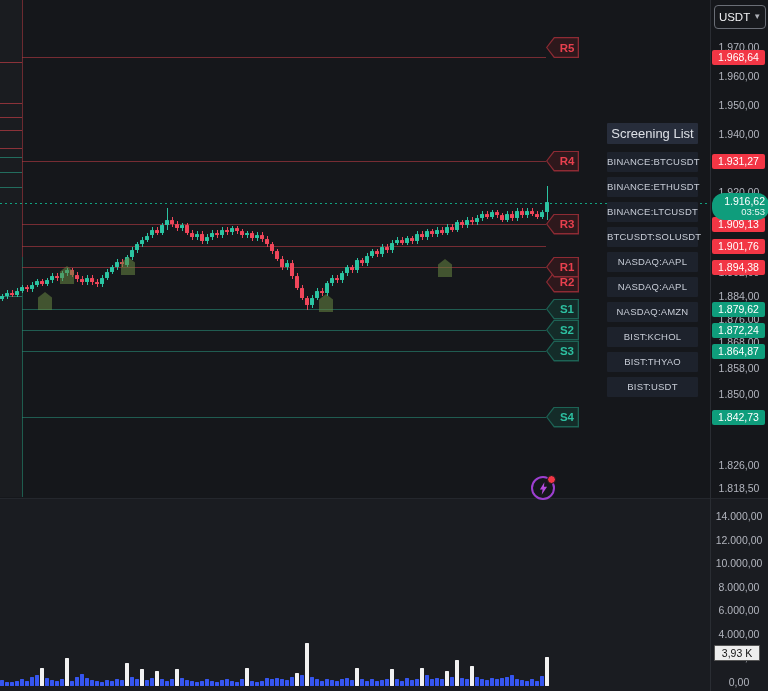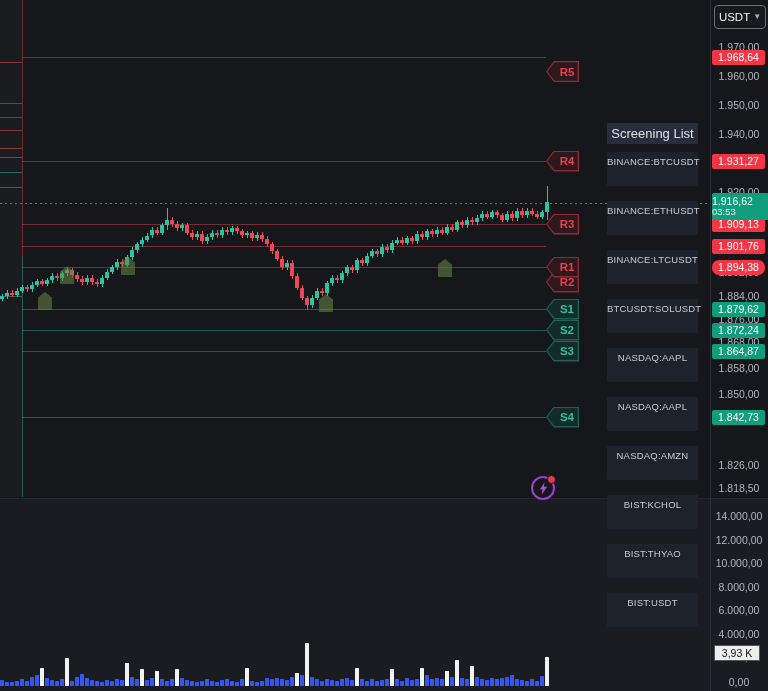--- a/index.html
+++ b/index.html
@@ -11,21 +11,21 @@
   .left-col{position:absolute;left:0;top:0;width:22px;height:497px;background:rgba(255,255,255,0.025);}
 
   .layer{position:absolute;left:0;top:0;width:710px;height:691px;}
   .axis{position:absolute;left:710px;top:0;width:58px;height:691px;}
 
   .tick{position:absolute;left:0;width:100%;text-align:center;font-size:10.5px;color:#b2b5be;}
   .badge{position:absolute;left:2px;width:53px;height:15px;line-height:15px;text-align:center;
          border-radius:2px;font-size:10.5px;color:#fff;}
   .badge.red{background:#f23645;}
   .badge.green{background:#0f9d7c;}
-  .cur-badge{position:absolute;left:2px;width:53px;text-align:left;border-radius:2px;
+  .cur-badge{position:absolute;left:2px;width:53px;text-align:right;border-radius:12px;
              background:#0f9d7c;color:#fff;padding:2px 4px 3px 0;}
   .cur-badge .p{font-size:10.5px;line-height:12px;}
   .cur-badge .cd{font-size:9.5px;line-height:10px;opacityївати:.9;opacity:.9;}
   .vol-badge{position:absolute;left:4px;width:44px;height:14px;line-height:14px;text-align:center;
              background:#ededed;color:#131313;font-size:10.5px;border:1px solid #555;border-radius:1px;}
 
   .level-line{position:absolute;height:1px;left:22px;width:524px;}
   .level-line.r{background:rgba(178,58,66,0.62);}
   .level-line.s{background:rgba(38,136,115,0.62);}
   .prev-line{position:absolute;height:1px;left:0;width:22px;}
@@ -47,22 +47,22 @@
 
   .candle-w{position:absolute;width:1px;}
   .candle-b{position:absolute;width:4px;border-radius:0.5px;}
   .marker{position:absolute;width:14px;height:18px;background:rgba(104,134,66,0.55);
           clip-path:polygon(50% 0,100% 30%,100% 100%,0 100%,0 30%);}
   .vbar{position:absolute;width:4px;border-radius:0.5px;}
 
   .screening{position:absolute;left:607px;top:123px;width:91px;}
   .scr-header{height:21px;line-height:21px;background:#272d3b;color:#dde0e6;text-align:center;
               font-size:13px;margin-bottom:8px;border-radius:1px;}
-  .scr-item{height:34px;line-height:20px;background:#1d222c;color:#c7ccd6;text-align:center;
-            font-size:9.5px;letter-spacing:0.2px;margin-bottom:15px;border-radius:1px;cursor:pointer;}
+  .scr-item{height:20px;line-height:20px;background:#1d222c;color:#c7ccd6;text-align:center;
+            font-size:9.5px;letter-spacing:0.2px;margin-bottom:5px;border-radius:1px;cursor:pointer;}
 
   .symbol-select{position:absolute;left:714px;top:5px;width:50px;height:22px;border:1px solid #6a6e76;
                  border-radius:4px;background:#17191d;color:#f0f1f3;font-size:11.5px;display:flex;
                  align-items:center;justify-content:center;gap:3px;cursor:pointer;}
   .symbol-select .chev{font-size:8px;color:#aeb1b8;line-height:1;}
 
   .alert-ic{position:absolute;left:531px;top:476px;width:20px;height:20px;border:2px solid #9d3fd0;
             border-radius:50%;display:flex;align-items:center;justify-content:center;cursor:pointer;}
   .alert-ic .dot{position:absolute;right:-3px;top:-3px;width:7px;height:7px;background:#f23645;
                  border-radius:50%;border:1.5px solid #15171b;}
@@ -435,21 +435,21 @@
       <div class="vbar" style="left: 510px; top: 675.326px; height: 10.674px; background: rgb(54, 86, 240);"></div>
       <div class="vbar" style="left: 515px; top: 678.884px; height: 7.116px; background: rgb(54, 86, 240);"></div>
       <div class="vbar" style="left: 520px; top: 680.07px; height: 5.93px; background: rgb(54, 86, 240);"></div>
       <div class="vbar" style="left: 525px; top: 680.663px; height: 5.337px; background: rgb(54, 86, 240);"></div>
       <div class="vbar" style="left: 530px; top: 679.477px; height: 6.523px; background: rgb(54, 86, 240);"></div>
       <div class="vbar" style="left: 535px; top: 681.256px; height: 4.744px; background: rgb(54, 86, 240);"></div>
       <div class="vbar" style="left: 540px; top: 675.919px; height: 10.081px; background: rgb(54, 86, 240);"></div>
       <div class="vbar" style="left: 545px; top: 656.943px; height: 29.057px; background: rgb(242, 242, 242);"></div>
     </div>
   <div class="layer" id="tags-layer">
-      <div class="tag r" style="top: 61px;">
+      <div class="tag r" style="top: 37px;">
         <div class="shape out"></div>
         <div class="shape in"></div>
         <div class="lbl">R5</div>
       </div>
       <div class="tag r" style="top: 150.5px;">
         <div class="shape out"></div>
         <div class="shape in"></div>
         <div class="lbl">R4</div>
       </div>
       <div class="tag r" style="top: 213.5px;">
@@ -492,21 +492,21 @@
   <div class="axis" id="axis">
     <div class="cur-badge" id="cur-badge" style="top: 193px; z-index: 3;">
       <div class="p">1.916,62</div>
       <div class="cd">03:53</div>
     </div>
     <div class="vol-badge" id="vol-badge" style="top: 645px; z-index: 3;">3,93 K</div>
   <div class="badge red" style="top: 49.5px; z-index: 2;">1.968,64</div>
       <div class="badge red" style="top: 153.5px; z-index: 2;">1.931,27</div>
       <div class="badge red" style="top: 216.5px; z-index: 2;">1.909,13</div>
       <div class="badge red" style="top: 238.5px; z-index: 2;">1.901,76</div>
-      <div class="badge red" style="top: 259.5px; z-index: 2; border-radius: 7px;">1.894,38</div>
+      <div class="badge red" style="top: 259.5px; z-index: 2;">1.894,38</div>
       <div class="badge green" style="top: 301.5px; z-index: 2;">1.879,62</div>
       <div class="badge green" style="top: 322.5px; z-index: 2;">1.872,24</div>
       <div class="badge green" style="top: 343.5px; z-index: 2;">1.864,87</div>
       <div class="badge green" style="top: 409.5px; z-index: 2;">1.842,73</div>
       <div class="tick" style="top: 41px; z-index: 0;">1.970,00</div>
       <div class="tick" style="top: 70px; z-index: 0;">1.960,00</div>
       <div class="tick" style="top: 99px; z-index: 0;">1.950,00</div>
       <div class="tick" style="top: 128px; z-index: 0;">1.940,00</div>
       <div class="tick" style="top: 155px; z-index: 0;">1.930,00</div>
       <div class="tick" style="top: 186px; z-index: 0;">1.920,00</div>

